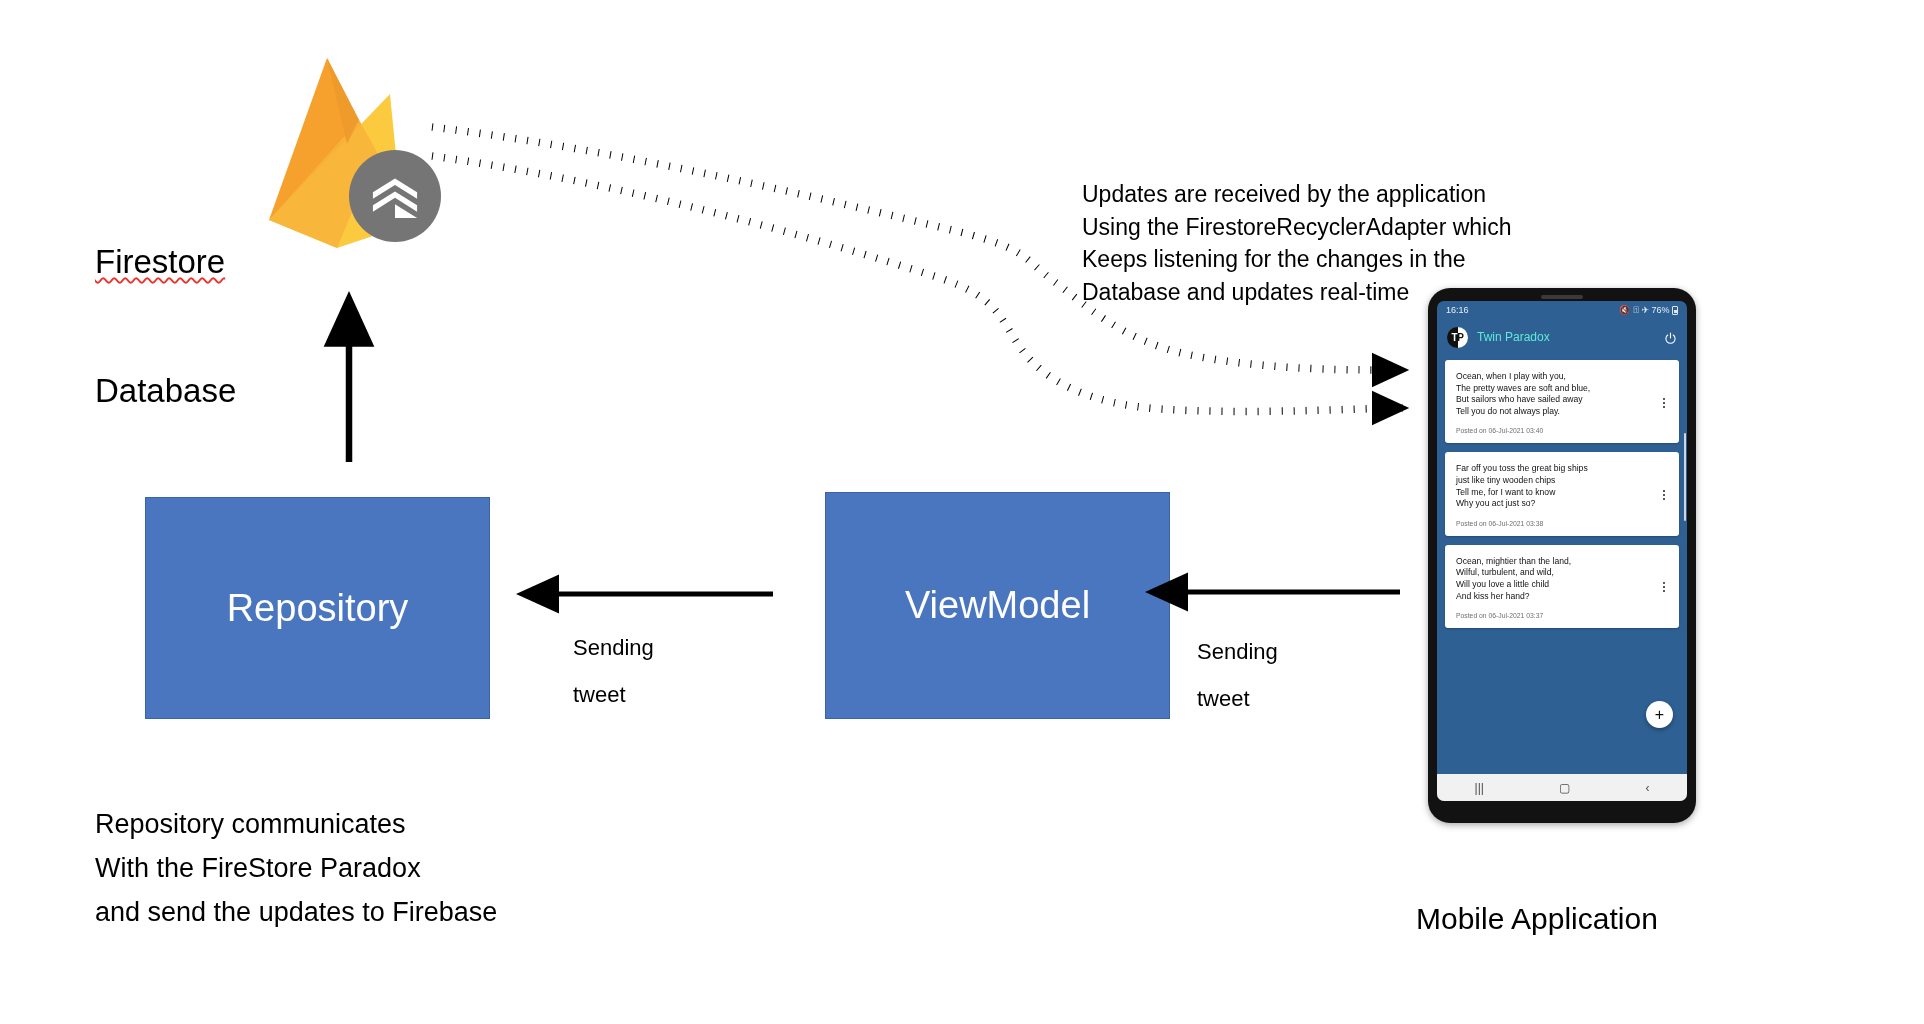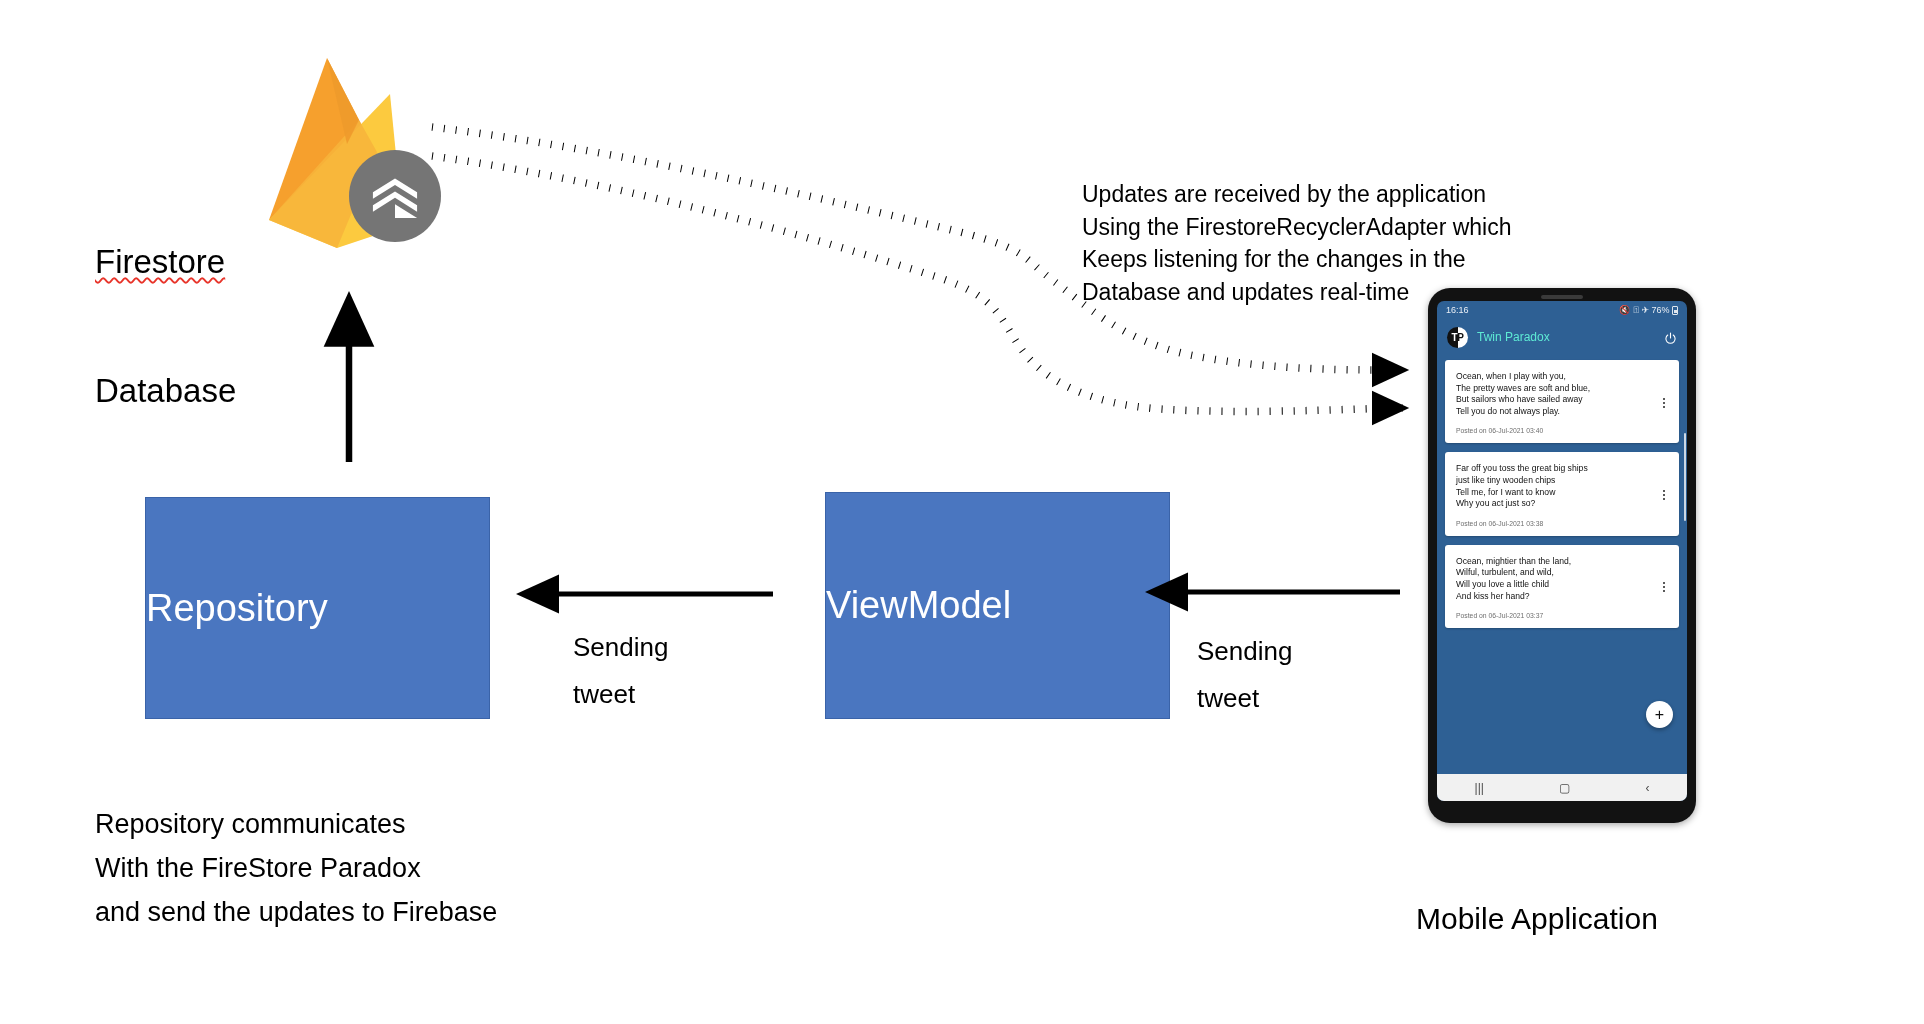--- a/index.html
+++ b/index.html
@@ -38,32 +38,32 @@
     font-size: 27px; line-height: 44px;
   }
 
   #mobile-app-label {
     left: 1416px; top: 864px;
     font-size: 30px; line-height: 38px;
   }
 
   .send-label {
     position: absolute;
-    font-size: 26px; line-height: 47px;
+    font-size: 22px; line-height: 47px;
     color: #000; text-align: left; white-space: pre;
   }
   #send-label-1 { left: 573px; top: 624px; }
   #send-label-2 { left: 1197px; top: 628px; }
 
   
   .proc-box {
     position: absolute;
     background: #4A76C0;
     border: 1px solid #3A63A8;
-    display: flex; align-items: center; justify-content: flex-start;
+    display: flex; align-items: center; justify-content: center;
     color: #ffffff; font-size: 38px;
   }
   #box-repository { left: 145px; top: 497px; width: 345px; height: 222px; }
   #box-viewmodel  { left: 783px; top: 492px; width: 345px; height: 227px; margin-left: 42px; }
 
   
   #arrows { position: absolute; left: 0; top: 0; width: 1924px; height: 1024px; }
 
   
   #firebase-logo {

